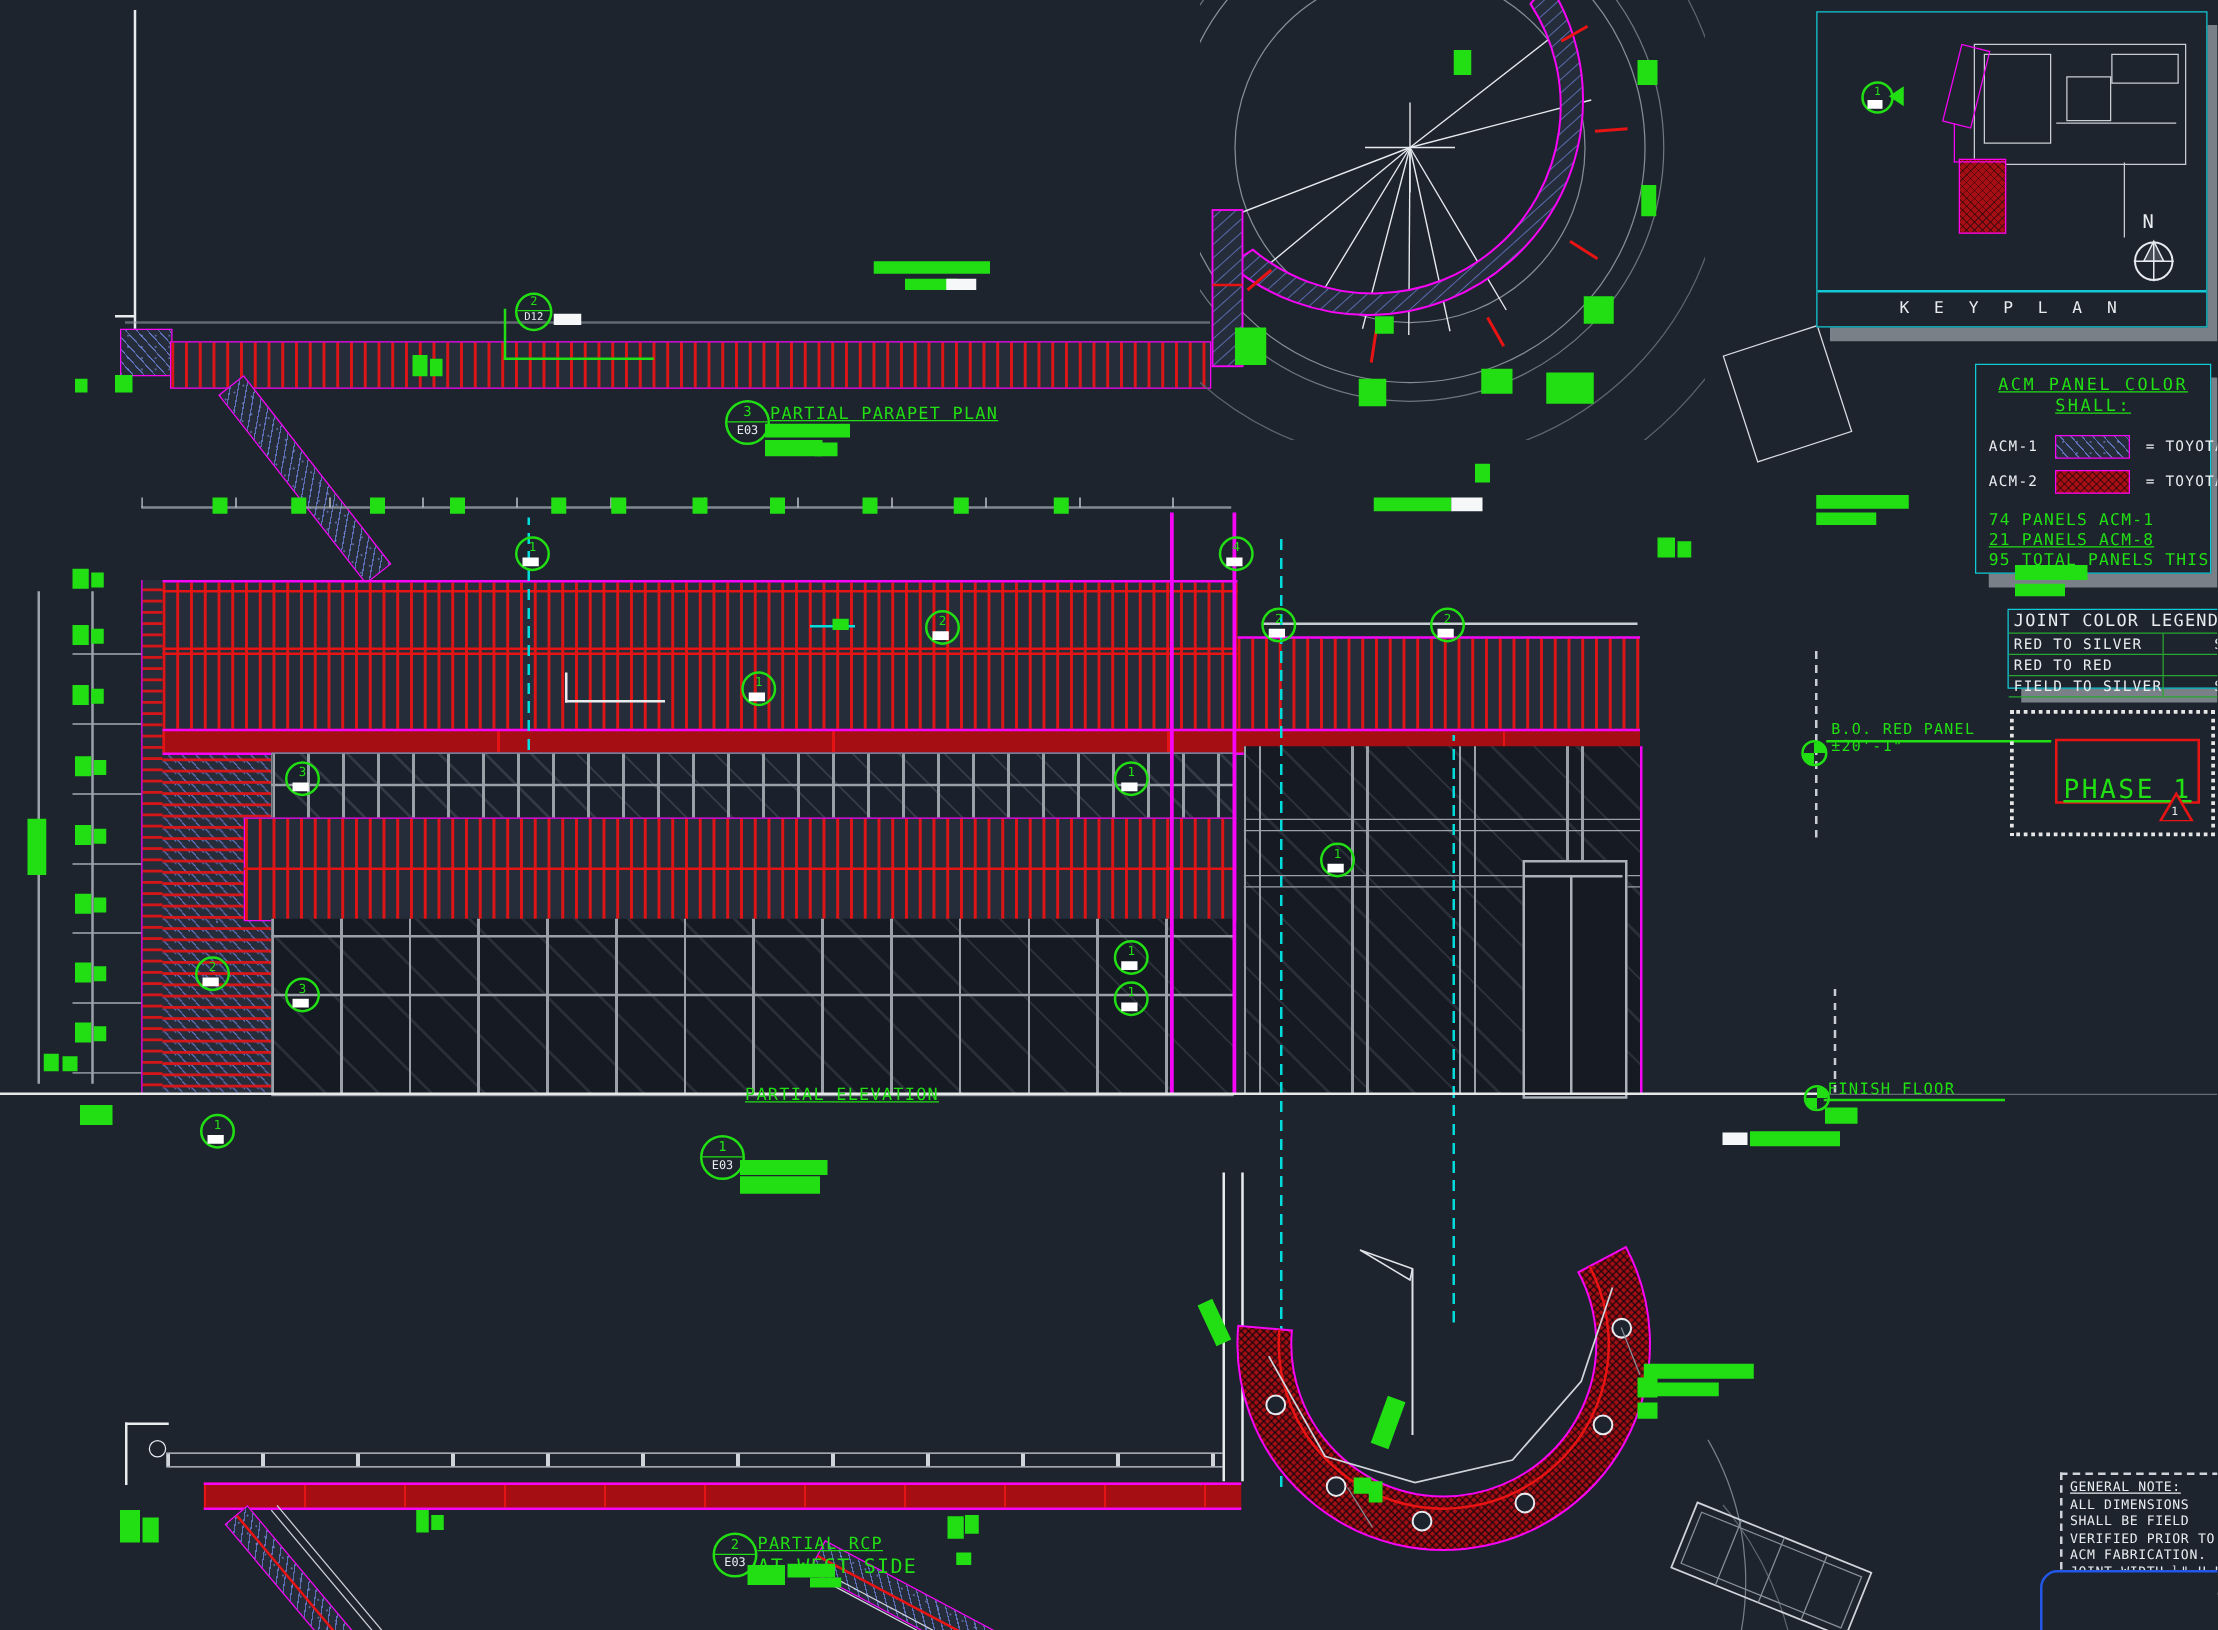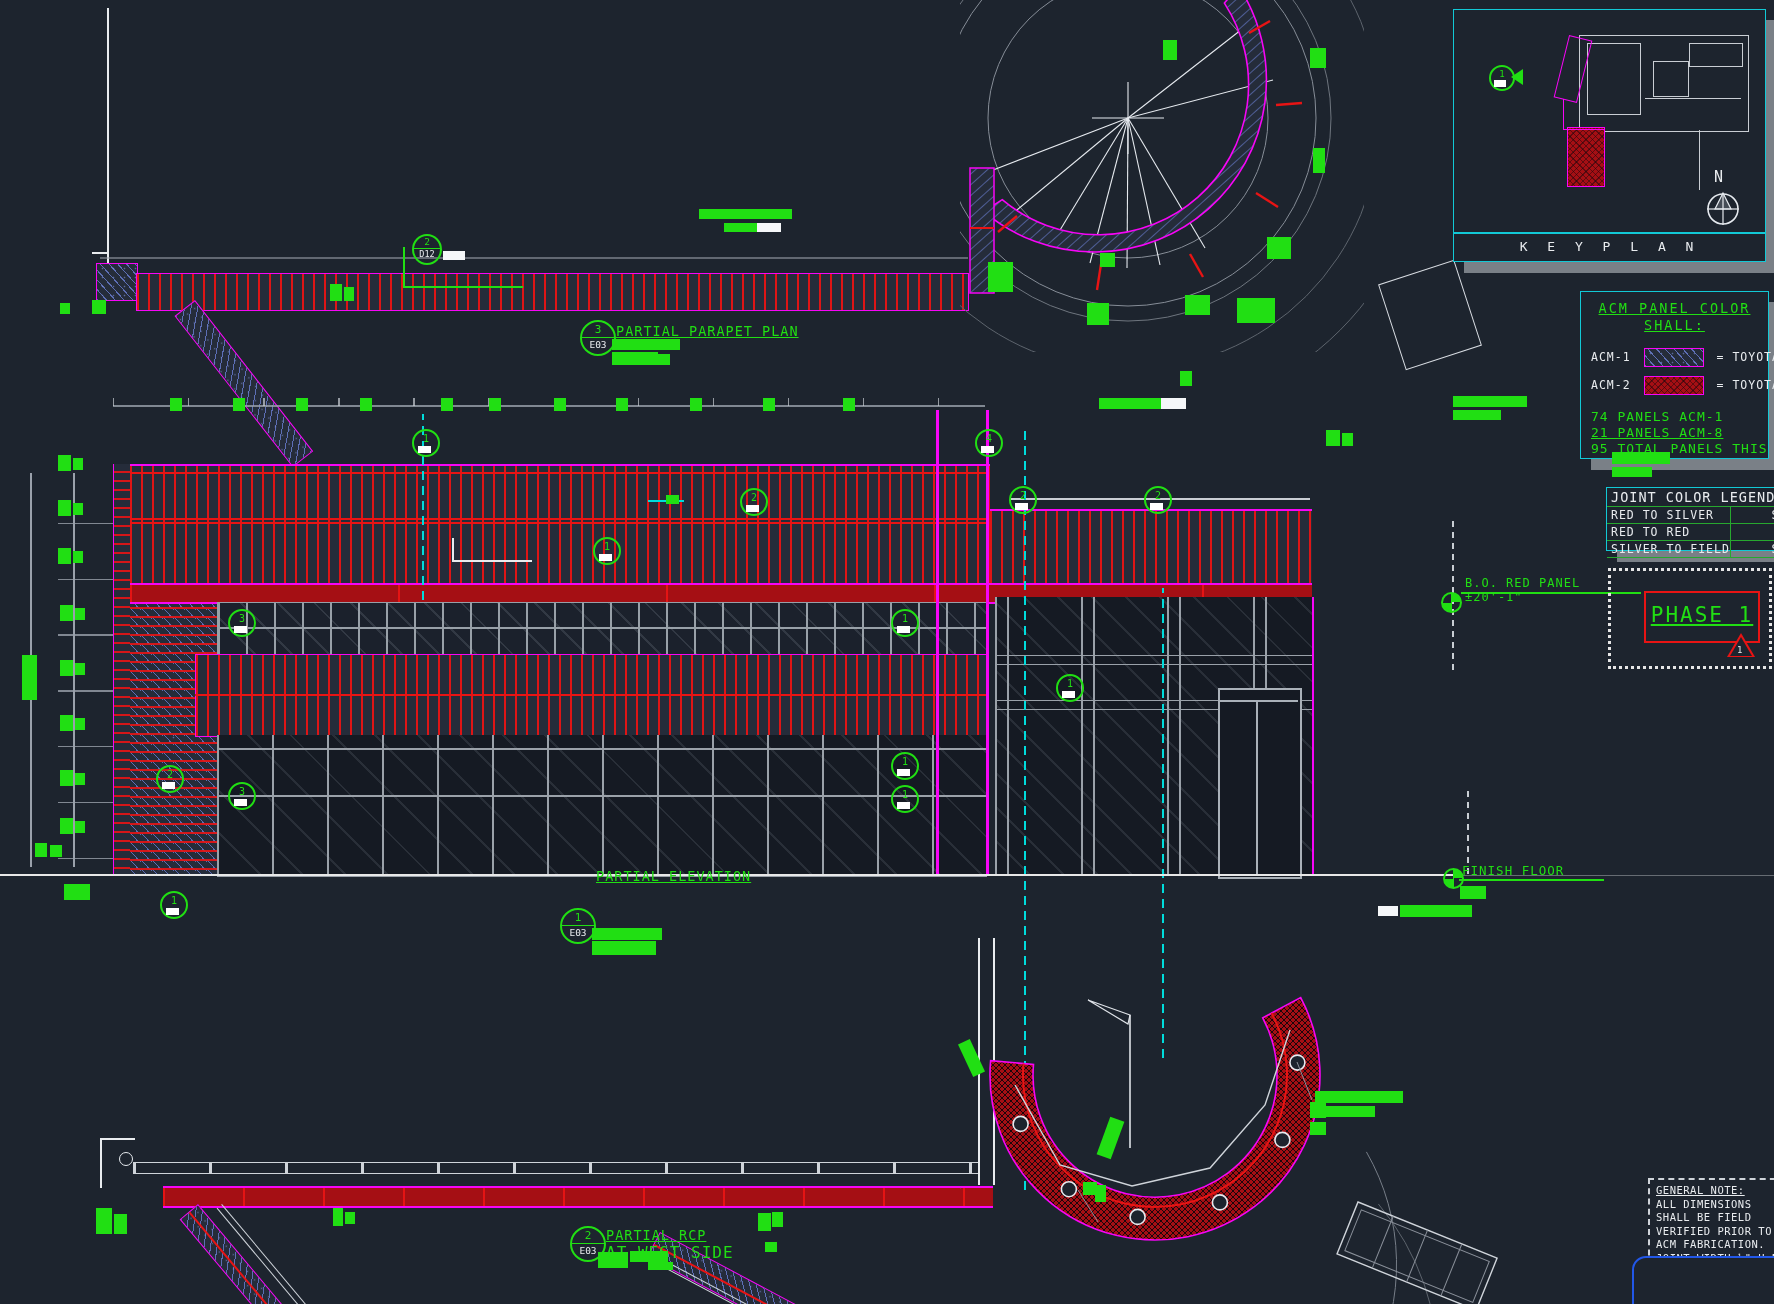--- a/index.html
+++ b/index.html
@@ -311,28 +311,28 @@
     <div class="wtxt" style="font-size:13.5px;letter-spacing:1px;padding:1px 4px;white-space:nowrap">JOINT COLOR LEGEND:</div>
     <div class="jl-row">
       <div class="jl-cell" style="width:115px;border-right:1.5px solid #27a82f">RED TO SILVER</div>
       <div class="jl-cell" style="text-align:right;width:84px">SILVER</div>
     </div>
     <div class="jl-row">
       <div class="jl-cell" style="width:115px;border-right:1.5px solid #27a82f">RED TO RED</div>
       <div class="jl-cell" style="text-align:right;width:84px">RED</div>
     </div>
     <div class="jl-row" style="border-bottom:1.5px solid #27a82f">
-      <div class="jl-cell" style="width:115px;border-right:1.5px solid #27a82f">SILVER TO FIELD</div>
+      <div class="jl-cell" style="width:115px;border-right:1.5px solid #27a82f">FIELD TO SILVER</div>
       <div class="jl-cell" style="text-align:right;width:84px">SILVER</div>
     </div>
   </div>
 
   <div class="abs cloud" style="left:1608px;top:568px;width:158px;height:95px">
     <div class="abs" style="left:33px;top:20px;width:112px;height:48px;border:2px solid var(--red)">
-      <div class="gtxt u" style="font-size:21px;letter-spacing:2px;text-align:center;margin-top:10px">PHASE 1</div>
+      <div class="gtxt u" style="font-size:21px;letter-spacing:2px;text-align:center;margin-top:26px">PHASE 1</div>
     </div>
     <div class="abs" style="left:116px;top:62px;width:0;height:0;border-left:14px solid transparent;border-right:14px solid transparent;border-bottom:24px solid var(--red)"></div>
     <div class="abs" style="left:119px;top:66px;width:0;height:0;border-left:11px solid transparent;border-right:11px solid transparent;border-bottom:19px solid var(--bg)"></div>
     <div class="abs wtxt" style="left:126px;top:74px;font-size:9px">1</div>
   </div>
 
   <div class="abs" style="left:1648px;top:1178px;width:122px;height:86px;border:2px dashed #cfd4da;padding:4px 6px">
     <div class="note u">GENERAL NOTE:</div>
     <div class="note">ALL DIMENSIONS</div>
     <div class="note">SHALL BE FIELD</div>

